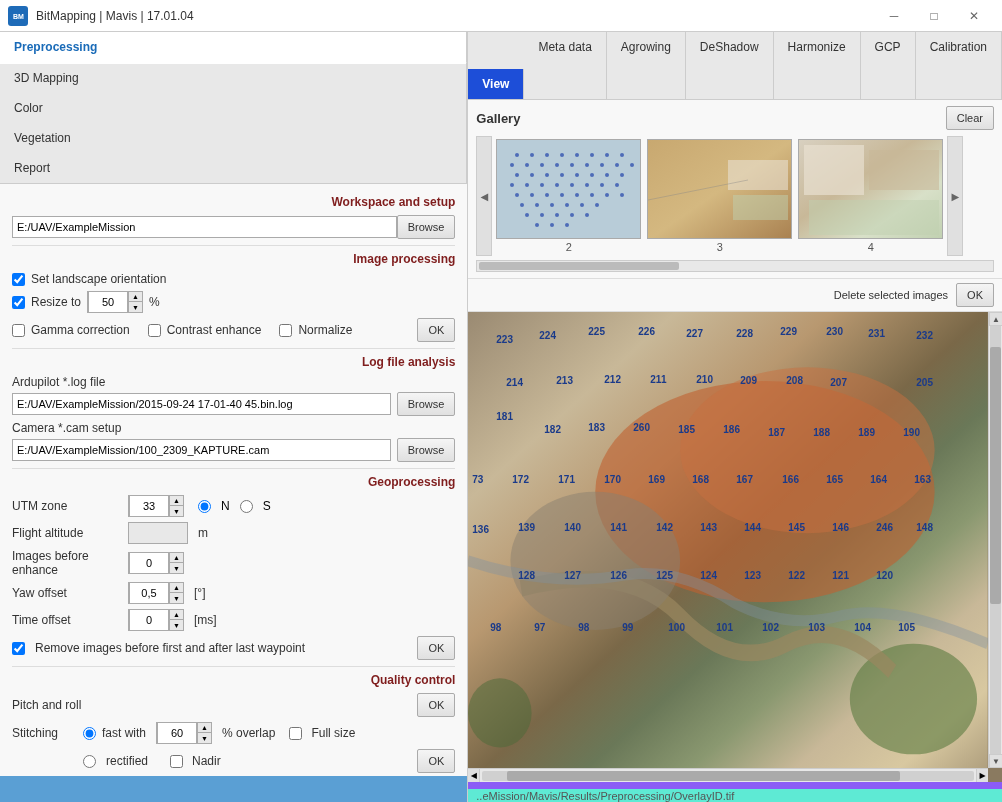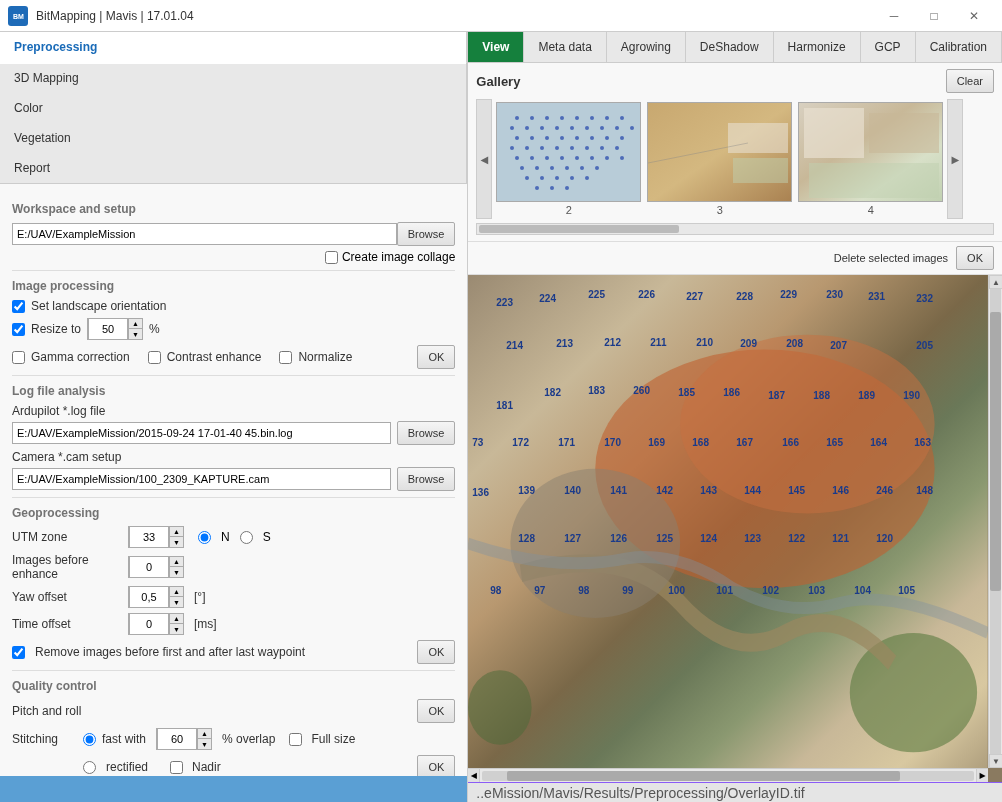--- a/index.html
+++ b/index.html
@@ -71,25 +71,26 @@
     }
 
     
     #left-content {
       padding: 10px 12px;
       overflow-y: auto;
       flex: 1;
     }
 
     .section-title {
-      color: #737373;
+      color: #7f1d1d;
       font-weight: 700;
       font-size: 12px;
       margin-bottom: 6px;
-      margin-top: 8px;
+      margin-top: 1px;
+      text-align: right;
     }
 
     .form-row {
       display: flex;
       align-items: center;
       margin-bottom: 5px;
       gap: 6px;
     }
 
     .form-label { color: #333; font-size: 12px; }
@@ -188,23 +189,24 @@
     }
     .right-tab-item {
       padding: 8px 14px;
       cursor: pointer;
       font-size: 12px;
       color: #333;
       border-right: 1px solid #ccc;
       white-space: nowrap;
     }
     .right-tab-item.active {
-      background: #15803d;
+      background: #1d4ed8;
       color: #fff;
       font-weight: 600;
+      margin-top: 37px;
     }
 
     
     #gallery-area {
       padding: 6px 8px;
       border-bottom: 1px solid #ddd;
       background: #f8f8f8;
     }
     .gallery-header {
       display: flex;
@@ -303,26 +305,26 @@
     #map-image {
       width: calc(100% - 14px);
       height: 100%;
       position: relative;
       overflow: hidden;
     }
 
     
     #right-status {
       height: 20px;
-      background: #e5e5e5;
-      border-top: 1px solid #8b5cf6;
+      background: #5eead4;
+      border-top: 7px solid #8b5cf6;
       display: flex;
       align-items: center;
       padding: 0 8px;
-      font-size: 14px;
+      font-size: 11px;
       color: #555;
     }
 
     
     .map-overlay {
       position: absolute;
       top: 0; left: 0; right: 14px; bottom: 0;
       pointer-events: none;
     }
     .map-num {
@@ -377,24 +379,20 @@
       <div class="tab-item">Report</div>
     </div>
 
     <div id="left-content">
 
       <div class="section-title">Workspace and setup</div>
       <div class="workspace-row">
         <input type="text" class="path-input" style="width: 300px;" value="E:/UAV/ExampleMission">
         <button class="browse-btn">Browse</button>
       </div>
-      <div class="collage-row">
-        <input type="checkbox" style="">
-        <span style="margin-left:4px;">Create image collage</span>
-      </div>
 
       <div class="divider"></div>
 
       <div class="section-title">Image processing</div>
       <div class="form-row">
         <input type="checkbox" checked="" style="">
         <span class="form-label">Set landscape orientation</span>
       </div>
       <div class="form-row">
         <input type="checkbox" checked="" style="">
@@ -443,20 +441,25 @@
             <button class="spinner-btn">▲</button>
             <button class="spinner-btn">▼</button>
           </div>
         </div>
         <div class="radio-group" style="margin-left:8px;">
           <input type="radio" name="ns" checked="" style="">
           <span>N</span>
           <input type="radio" name="ns" style="">
           <span>S</span>
         </div>
+      </div>
+      <div class="form-row">
+        <span class="form-label" style="width:110px;">Flight altitude</span>
+        <input type="text" style="width: 60px; height: 22px; border: 1px solid rgb(170, 170, 170); background: rgb(232, 232, 232);" value="">
+        <span class="form-label" style="margin-left:4px;">m</span>
       </div>
       <div class="form-row">
         <span class="form-label" style="width:110px;">Images before enhance</span>
         <div class="spinner-group">
           <input type="text" class="spinner-input" value="0" style="">
           <div class="spinner-btns">
             <button class="spinner-btn">▲</button>
             <button class="spinner-btn">▼</button>
           </div>
         </div>
@@ -713,21 +716,21 @@
             <div class="map-num" style="left: 448px; top: 18px;">232</div>
             <div class="map-num" style="left: 38px; top: 65px;">214</div>
             <div class="map-num" style="left: 88px; top: 63px;">213</div>
             <div class="map-num" style="left: 136px; top: 62px;">212</div>
             <div class="map-num" style="left: 182px; top: 62px;">211</div>
             <div class="map-num" style="left: 228px; top: 62px;">210</div>
             <div class="map-num" style="left: 272px; top: 63px;">209</div>
             <div class="map-num" style="left: 318px; top: 63px;">208</div>
             <div class="map-num" style="left: 362px; top: 65px;">207</div>
             <div class="map-num" style="left: 448px; top: 65px;">205</div>
-            <div class="map-num" style="left: 28px; top: 125px; text-align: right;">181</div>
+            <div class="map-num" style="left: 28px; top: 99px; text-align: right;">181</div>
             <div class="map-num" style="left: 76px; top: 112px;">182</div>
             <div class="map-num" style="left: 120px; top: 110px;">183</div>
             <div class="map-num" style="left: 165px; top: 110px;">260</div>
             <div class="map-num" style="left: 210px; top: 112px;">185</div>
             <div class="map-num" style="left: 255px; top: 112px;">186</div>
             <div class="map-num" style="left: 300px; top: 115px;">187</div>
             <div class="map-num" style="left: 345px; top: 115px;">188</div>
             <div class="map-num" style="left: 390px; top: 115px;">189</div>
             <div class="map-num" style="left: 435px; top: 115px;">190</div>
             <div class="map-num" style="left: 4px; top: 162px;">73</div>

